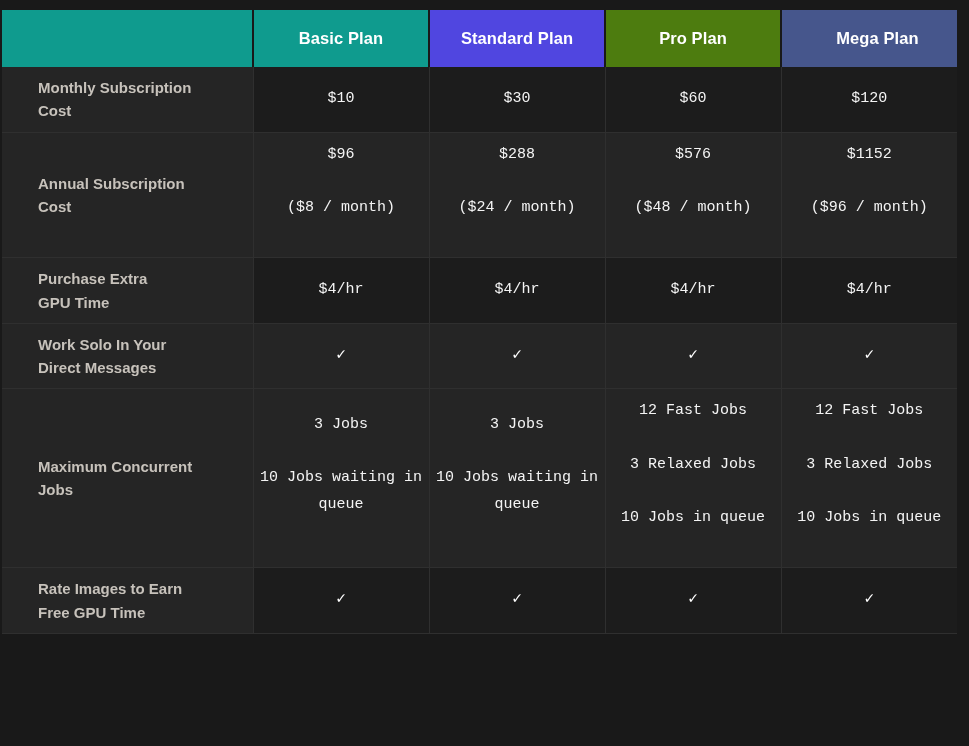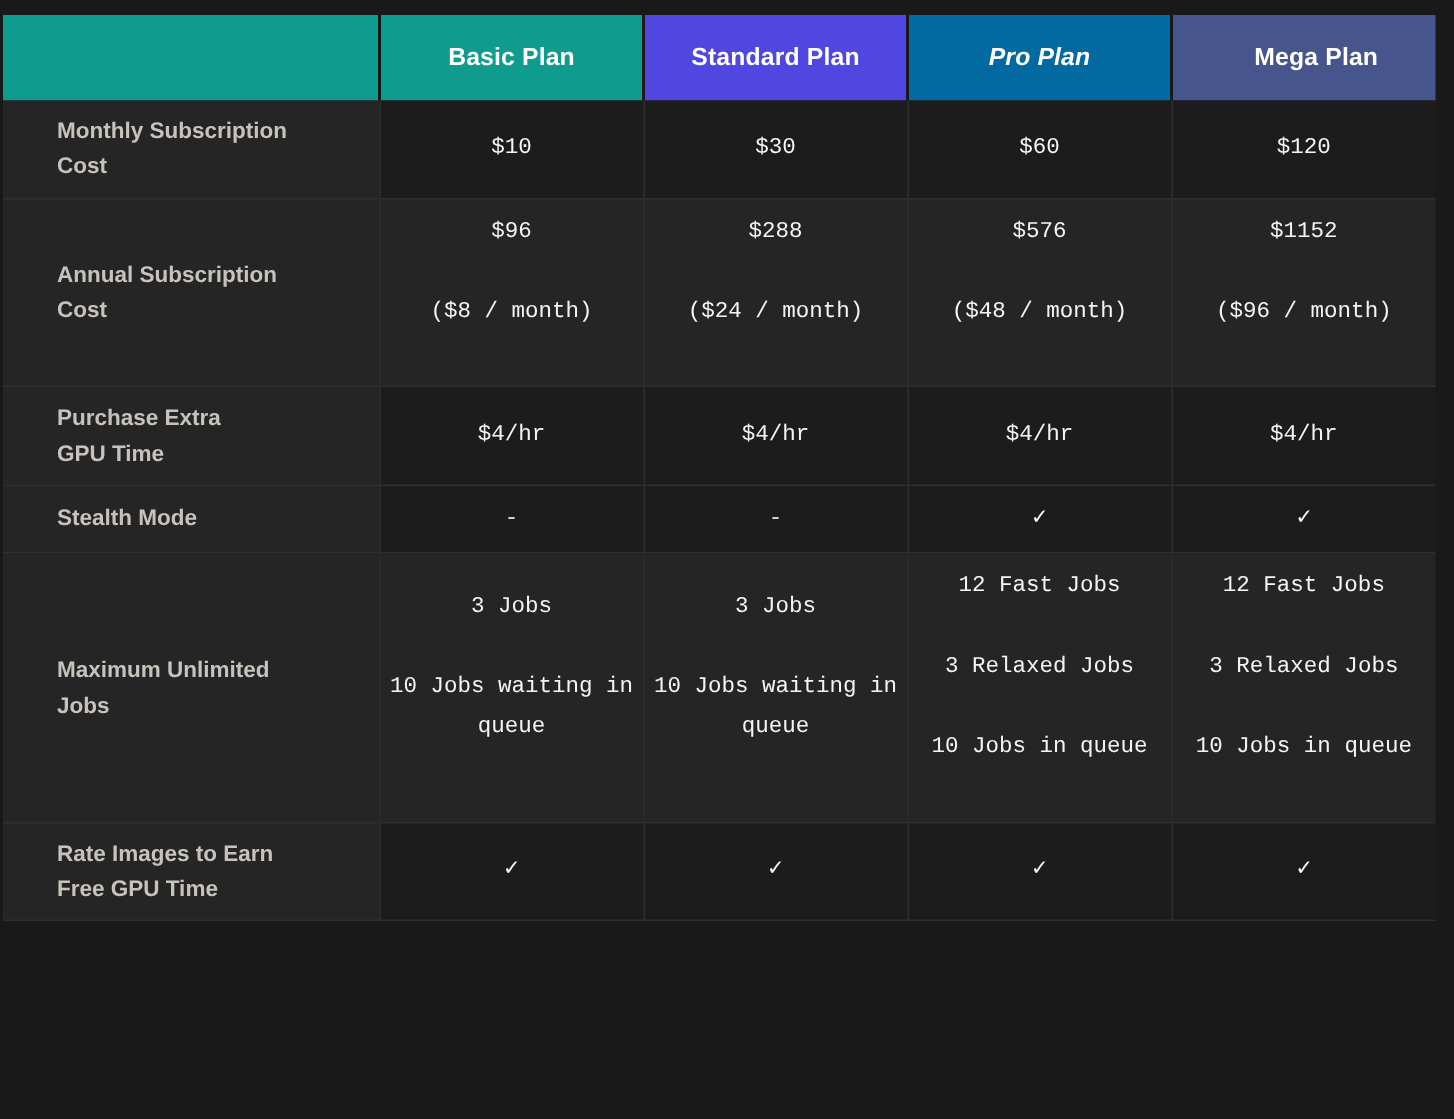--- a/index.html
+++ b/index.html
@@ -48,21 +48,21 @@
     font-weight: bold;
     text-align: center;
     vertical-align: middle;
     padding: 0 4px;
     border-left: 2px solid #191919;
     letter-spacing: 0.1px;
     white-space: nowrap;
   }
   th.plan-basic    { background: #0f9b8e; }
   th.plan-standard { background: #5046e0; }
-  th.plan-pro      { background: #0369a1; font-style: italic; }
+  th.plan-pro      { background: #4d7c0f; }
   th.plan-mega     { background: #46568c; padding-left: 20px; }
 
   
   tbody td {
     border-bottom: 1px solid #2f2f2f;
     border-right: 1px solid #2f2f2f;
     vertical-align: middle;
     padding: 9px 6px;
     box-sizing: border-box;
   }
@@ -177,32 +177,33 @@
           <td class="val">
             <span class="line">$4/hr</span>
           </td>
           <td class="val">
             <span class="line">$4/hr</span>
           </td>
           <td class="val">
             <span class="line">$4/hr</span>
           </td>
         </tr>
-        <tr class="band r-one">
-          <td class="label">
-            <span class="line">Stealth Mode</span>
-          </td>
-          <td class="val"><span class="dash">-</span></td>
-          <td class="val"><span class="dash">-</span></td>
+        <tr class="r-tall2">
+          <td class="label">
+            <span class="line">Work Solo In Your</span>
+            <span class="line">Direct Messages</span>
+          </td>
+          <td class="val"><span class="check">✓</span></td>
+          <td class="val"><span class="check">✓</span></td>
           <td class="val"><span class="check">✓</span></td>
           <td class="val"><span class="check">✓</span></td>
         </tr>
         <tr class="r-tall3">
           <td class="label">
-            <span class="line">Maximum Unlimited</span>
+            <span class="line">Maximum Concurrent</span>
             <span class="line">Jobs</span>
           </td>
           <td class="val"><span class="line">3 Jobs</span><br><span class="line">10 Jobs waiting in queue</span><br></td>
           <td class="val"><span class="line">3 Jobs</span><br><span class="line">10 Jobs waiting in queue</span><br></td>
           <td class="val"><span class="line">12 Fast Jobs</span><br><span class="line">3 Relaxed Jobs</span><br><span class="line">10 Jobs in queue</span><br></td>
           <td class="val"><span class="line">12 Fast Jobs</span><br><span class="line">3 Relaxed Jobs</span><br><span class="line">10 Jobs in queue</span><br></td>
         </tr>
         <tr class="band r-tall2">
           <td class="label">
             <span class="line">Rate Images to Earn</span>

